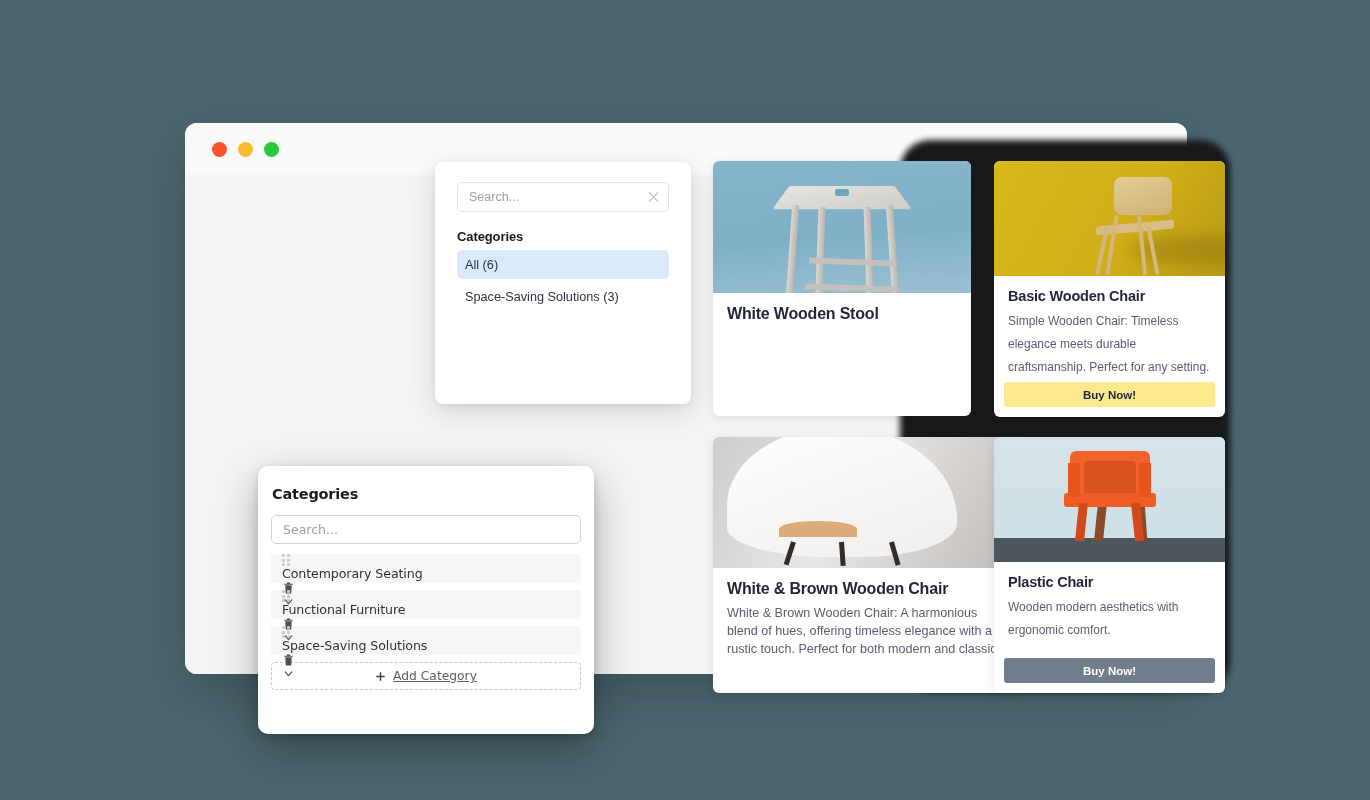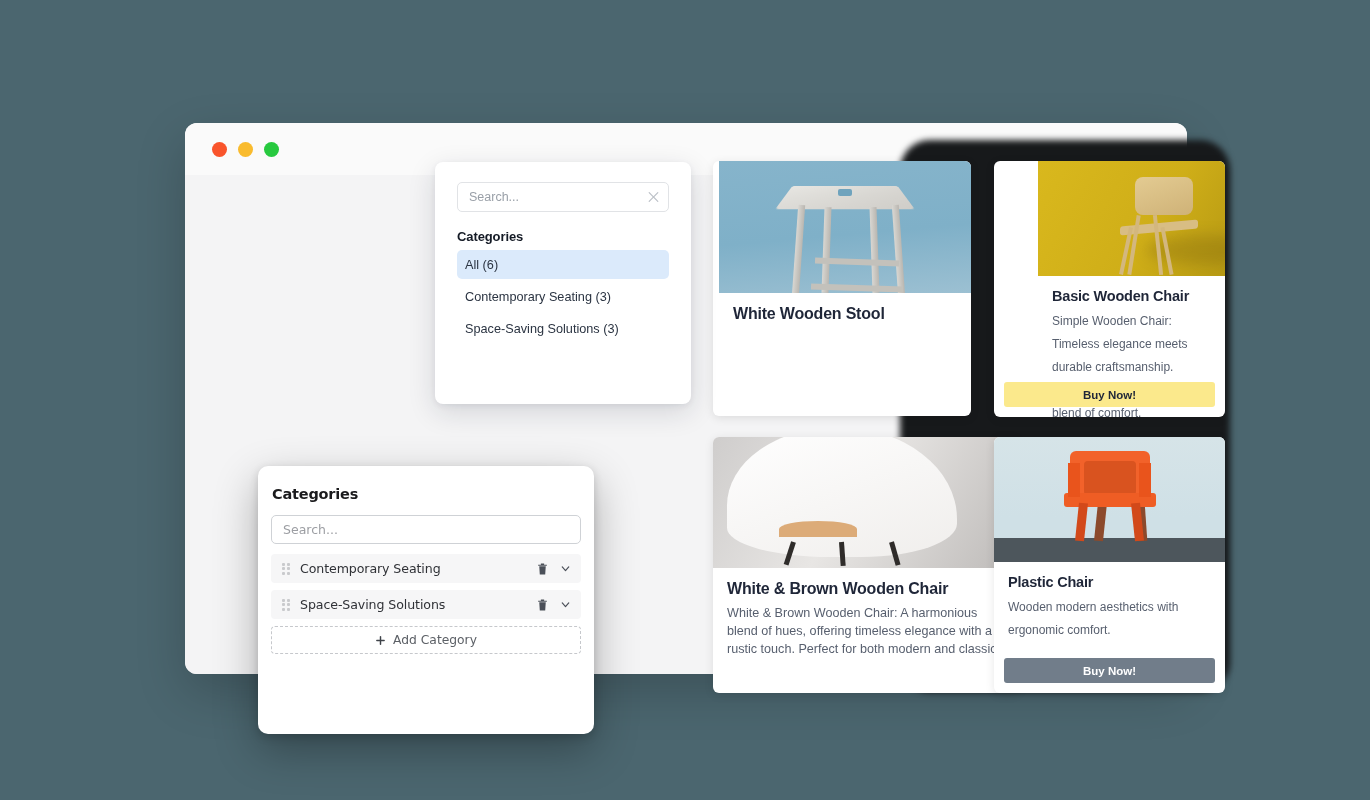--- a/index.html
+++ b/index.html
@@ -52,22 +52,22 @@
   }
 
   
   .card {
     position: absolute;
     background: #ffffff;
     border-radius: 6px;
     overflow: hidden;
     box-shadow: 0 2px 10px rgba(0,0,0,0.10);
   }
-  .card-a { left: 713px; top: 161px; width: 258px; height: 255px; padding-left: 6px; }
-  .card-b { left: 994px; top: 161px; width: 231px; height: 256px; padding-left: 44px; }
+  .card-a { left: 713px; top: 161px; width: 258px; height: 255px; }
+  .card-b { left: 994px; top: 161px; width: 231px; height: 256px; }
   .card-c { left: 713px; top: 437px; width: 306px; height: 256px; }
   .card-d { left: 994px; top: 437px; width: 231px; height: 256px; }
 
   .card-img { width: 100%; position: relative; overflow: hidden; }
   .card-a .card-img { height: 132px; }
   .card-b .card-img { height: 115px; }
   .card-c .card-img { height: 131px; }
   .card-d .card-img { height: 125px; }
 
   .card-body { padding: 12px 14px 10px 14px; }
@@ -190,44 +190,46 @@
   .cat-search {
     width: 100%; height: 29px;
     border: 1px solid #cfd2d6; border-radius: 5px;
     padding: 0 11px; font-size: 12.5px; color: #3a3a3d;
     font-family: "DejaVu Sans", sans-serif;
     outline: none; background: #fff;
   }
   .cat-search::placeholder { color: #9c9ea3; }
   .cat-list { margin-top: 10px; }
   .cat-row {
-    height: 29px; display: flex; align-items: center;
+    height: 29px; display: flex; 
     background: #f6f6f7; border-radius: 4px;
     margin-bottom: 7px; padding: 0 9px 0 11px;
     cursor: grab;
+    flex-direction: column;
   }
   .drag-handle {
     width: 7px; height: 12px; display: grid;
     grid-template-columns: repeat(2, 3px);
     grid-template-rows: repeat(3, 3px);
     gap: 1.5px; margin-right: 11px; flex: none;
   }
   .drag-handle i { background: #c9cacd; border-radius: 1px; display: block; }
   .cat-row-label {
     flex: 1; font-size: 12.6px; color: #303237; letter-spacing: -0.1px;
   }
   .trash-icon { width: 13px; height: 14px; color: #4b5059; margin-right: 10px; cursor:pointer; flex:none;}
   .chev-icon { width: 13px; height: 13px; color: #4b5059; cursor:pointer; flex:none;}
   .add-cat-btn {
     margin-top: 5px; width: 100%; height: 28px;
     border: 1px dashed #c6c8cc; border-radius: 4px;
     background: transparent; cursor: pointer;
     display: flex; align-items: center; justify-content: center;
     gap: 7px; color: #5c6066; font-size: 12.3px;
     font-family: "DejaVu Sans", sans-serif;
+    text-decoration: underline;
   }
   .plus-icon { width: 11px; height: 11px; color: #3f4349; }
 </style>
 </head>
 <body>
 
 <div class="browser-window">
   <div class="titlebar">
     <span class="dot red"></span>
     <span class="dot yellow"></span>
@@ -316,23 +318,20 @@
     <svg class="dd-clear" viewBox="0 0 24 24" fill="none" stroke="currentColor" stroke-width="2" stroke-linecap="round">
       <line x1="4" y1="4" x2="20" y2="20"></line>
         <line x1="20" y1="4" x2="4" y2="20"></line>
     </svg>
   </div>
   <div class="dd-heading">Categories</div>
   <div class="dd-item active">
       <span>All (6)</span>
     </div>
   <div class="dd-item">
-      <span>Contemporary Seating (3)</span>
-    </div>
-  <div class="dd-item">
       <span>Space-Saving Solutions (3)</span>
     </div>
 </div>
 
 <div class="cat-panel">
   <div class="cat-title">Categories</div>
   <input class="cat-search" type="text" placeholder="Search..." style="">
 
   <div class="cat-list">
 
@@ -347,20 +346,37 @@
         </span>
       <span class="cat-row-label">Contemporary Seating</span>
       <svg class="trash-icon" viewBox="0 0 24 24" fill="currentColor">
         <path d="M9 2h6v2h5v2H4V4h5V2zM6 7h12l-1 15H7L6 7z"></path>
       </svg>
       <svg class="chev-icon" viewBox="0 0 24 24" fill="none" stroke="currentColor" stroke-width="2.2" stroke-linecap="round" stroke-linejoin="round">
         <polyline points="6 9 12 16 18 9"></polyline>
       </svg>
     </div>
 
+    <div class="cat-row">
+      <span class="drag-handle">
+          <i></i>
+          <i></i>
+          <i></i>
+          <i></i>
+          <i></i>
+          <i></i>
+        </span>
+      <span class="cat-row-label">Functional Furniture</span>
+      <svg class="trash-icon" viewBox="0 0 24 24" fill="currentColor">
+        <path d="M9 2h6v2h5v2H4V4h5V2zM6 7h12l-1 15H7L6 7z"></path>
+      </svg>
+      <svg class="chev-icon" viewBox="0 0 24 24" fill="none" stroke="currentColor" stroke-width="2.2" stroke-linecap="round" stroke-linejoin="round">
+        <polyline points="6 9 12 16 18 9"></polyline>
+      </svg>
+    </div>
 
     <div class="cat-row">
       <span class="drag-handle">
           <i></i>
           <i></i>
           <i></i>
           <i></i>
           <i></i>
           <i></i>
         </span>

